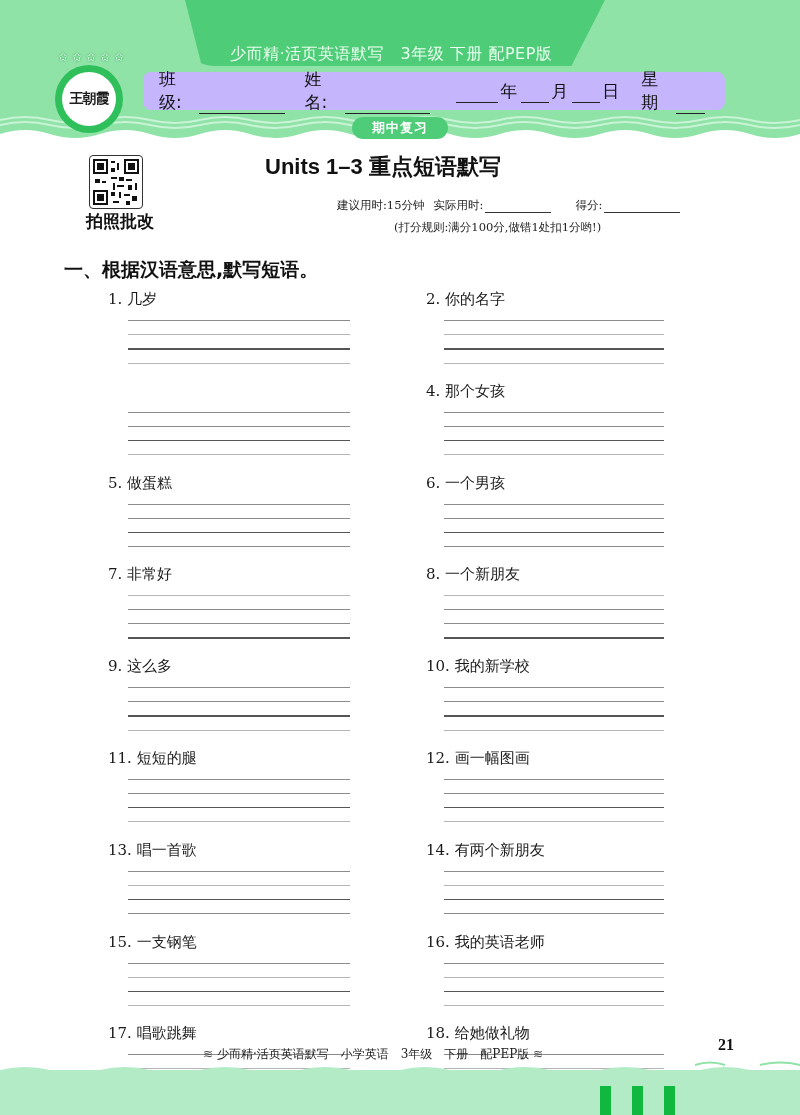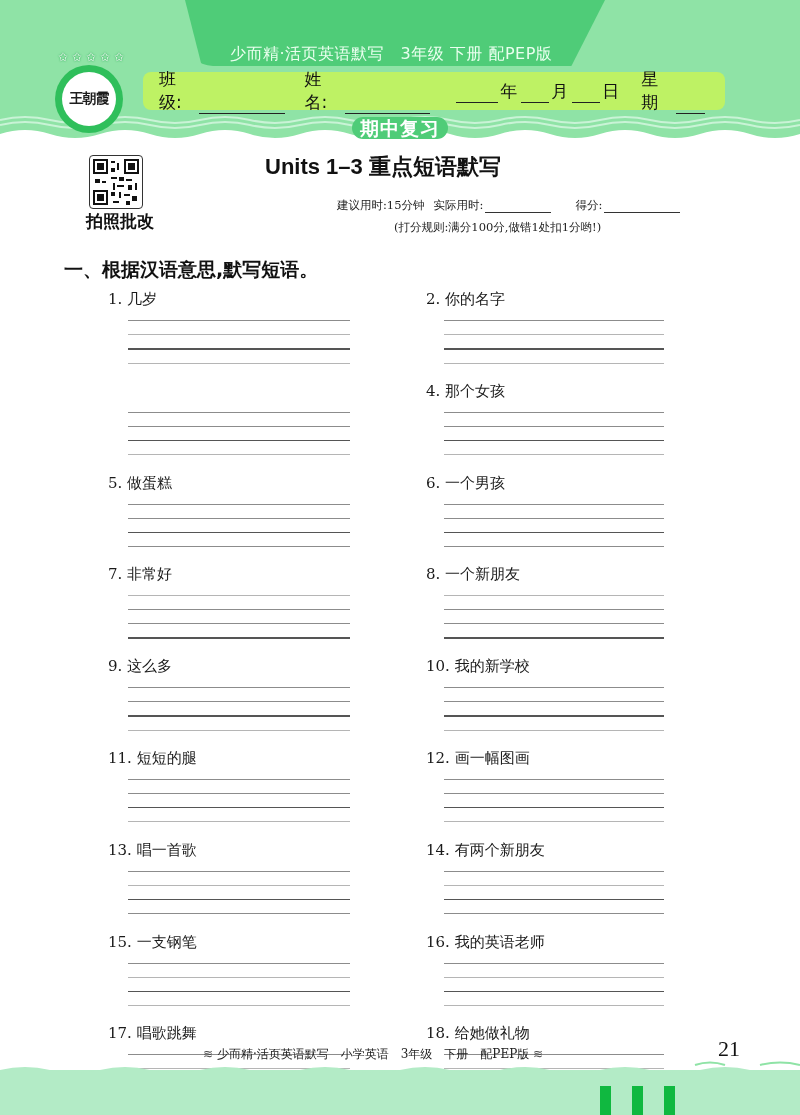--- a/index.html
+++ b/index.html
@@ -11,21 +11,21 @@
   .header .tab-band {
     position: absolute; left: 185px; top: 0; width: 420px; height: 66px;
     background: #4fcc78; border-bottom-left-radius: 28px;
     clip-path: polygon(0 0, 100% 0, 92% 100%, 4% 100%);
   }
   .header .series-title {
     position: absolute; left: 230px; top: 44px; font-size: 16px; color: #eaffef; letter-spacing: 0.5px;
   }
   .header .info-box {
     position: absolute; left: 143px; top: 72px; width: 582px; height: 38px;
-    background: #bef264; border-radius: 8px; display: flex; align-items: center;
+    background: #c4b5fd; border-radius: 8px; display: flex; align-items: center;
     padding-left: 16px; font-size: 17px; color: #111;
   }
   .info-box .field { display: inline-flex; align-items: flex-end; margin-right: 20px; }
   .info-box .blank { display: inline-block; border-bottom: 1.2px solid #222; height: 18px; margin-left: 2px; }
   .info-box .unit { margin: 0 2px; }
 
   .logo {
     position: absolute; left: 55px; top: 65px; width: 68px; height: 68px; border-radius: 50%;
     background: #2fbf5b; display: flex; align-items: center; justify-content: center;
   }
@@ -35,21 +35,21 @@
     font-family: "DejaVu Serif", serif; font-size: 14px; font-weight: bold; color: #1d1d1d; letter-spacing: -1px;
   }
   .logo-stars { position: absolute; left: 58px; top: 50px; width: 66px; display: flex; justify-content: space-between; color: #ffffff; font-size: 12px; }
   .logo-stars span { text-shadow: 0 0 2px #1fa84b, 0 0 1px #1fa84b; }
 
   .wave { position: absolute; left: 0; top: 112px; width: 800px; height: 30px; }
 
   .midterm-badge {
     position: absolute; left: 352px; top: 117px; width: 96px; height: 22px;
     background: #4fcc78; border-radius: 11px; color: #ffffff; font-weight: bold;
-    font-size: 19px; text-align: center; line-height: 22px; letter-spacing: 1px;
+    font-size: 13px; text-align: center; line-height: 22px; letter-spacing: 1px;
   }
 
   
   .qr { position: absolute; left: 89px; top: 155px; width: 54px; height: 54px; border: 1.5px solid #333; border-radius: 4px; padding: 3px; background: #fff; }
   .qr svg { width: 100%; height: 100%; }
   .qr-label { position: absolute; left: 86px; top: 210px; font-size: 17px; font-weight: bold; color: #111; }
 
   
   .title { position: absolute; left: 265px; top: 152px; font-size: 22px; font-weight: bold; color: #111; font-family: "Liberation Sans", sans-serif; }
   .meta-row { position: absolute; left: 337px; top: 198px; font-size: 11.5px; font-family: "DejaVu Serif", serif; color: #222; display: flex; align-items: flex-end; }
@@ -65,21 +65,21 @@
   .item .label { font-family: "DejaVu Serif", serif; font-size: 15px; color: #1a1a1a; height: 24px; line-height: 22px; white-space: nowrap; }
   .item .lines { position: absolute; left: 20px; top: 32px; width: 222px; }
   .item .ln { height: 1px; background: #8c8c8c; margin-bottom: 13px; }
   .item .ln.dark { background: #555; height: 1.5px; }
   .item .ln.light { background: #b5b5b5; }
   .item.right .lines { left: 18px; width: 220px; }
 
   
   .footer-text { position: absolute; left: 203px; top: 1046px; font-size: 12px; font-family: "DejaVu Serif", serif; color: #222; white-space: nowrap; }
   .footer-text .wave-glyph { color: #444; }
-  .page-number { position: absolute; left: 718px; top: 1036px; font-size: 22px; font-weight: normal; font-family: "Liberation Serif", serif; color: #111; }
+  .page-number { position: absolute; left: 718px; top: 1036px; font-size: 16px; font-weight: bold; font-family: "Liberation Serif", serif; color: #111; }
   .footer-band { position: absolute; left: 0; top: 1070px; width: 800px; height: 45px; background: #b3ebc6; }
   .footer-wave { position: absolute; left: 0; top: 1060px; width: 800px; height: 20px; }
   .bars { position: absolute; left: 600px; top: 1086px; display: flex; gap: 21px; }
   .bars span { display: block; width: 11px; height: 29px; background: #10b840; }
 </style>
 </head>
 <body>
 
 <div class="header">
   <div class="tab-band"></div>

